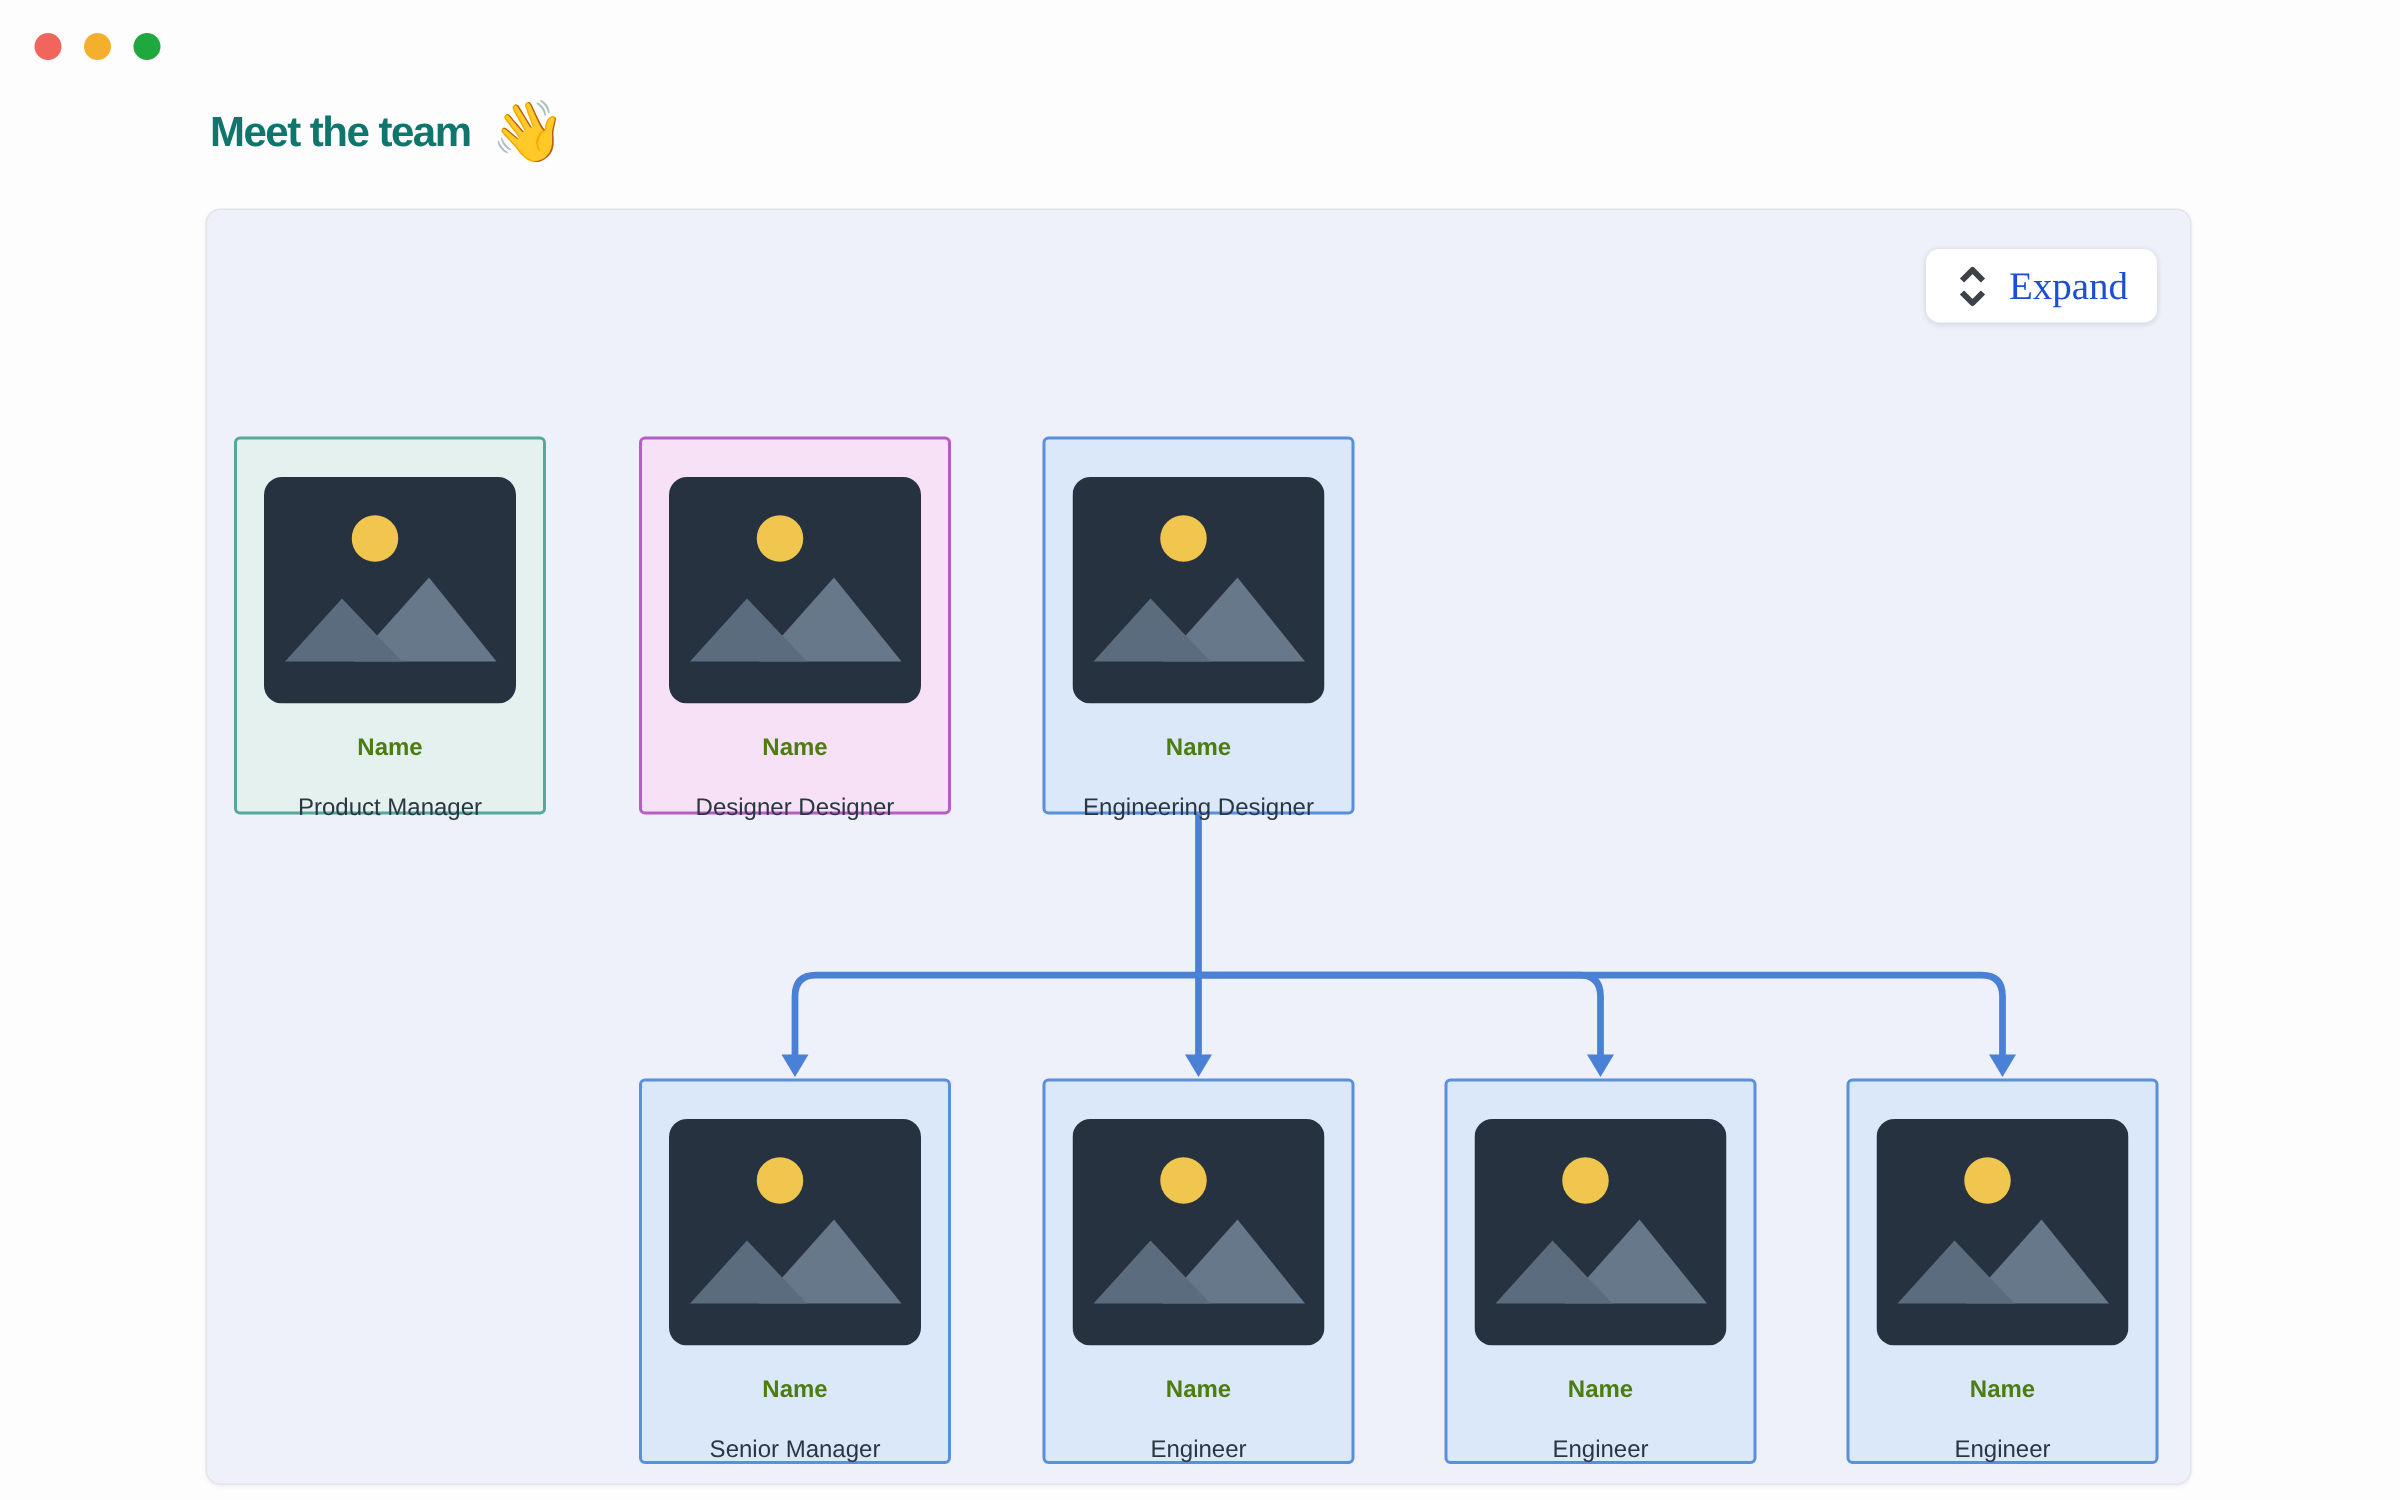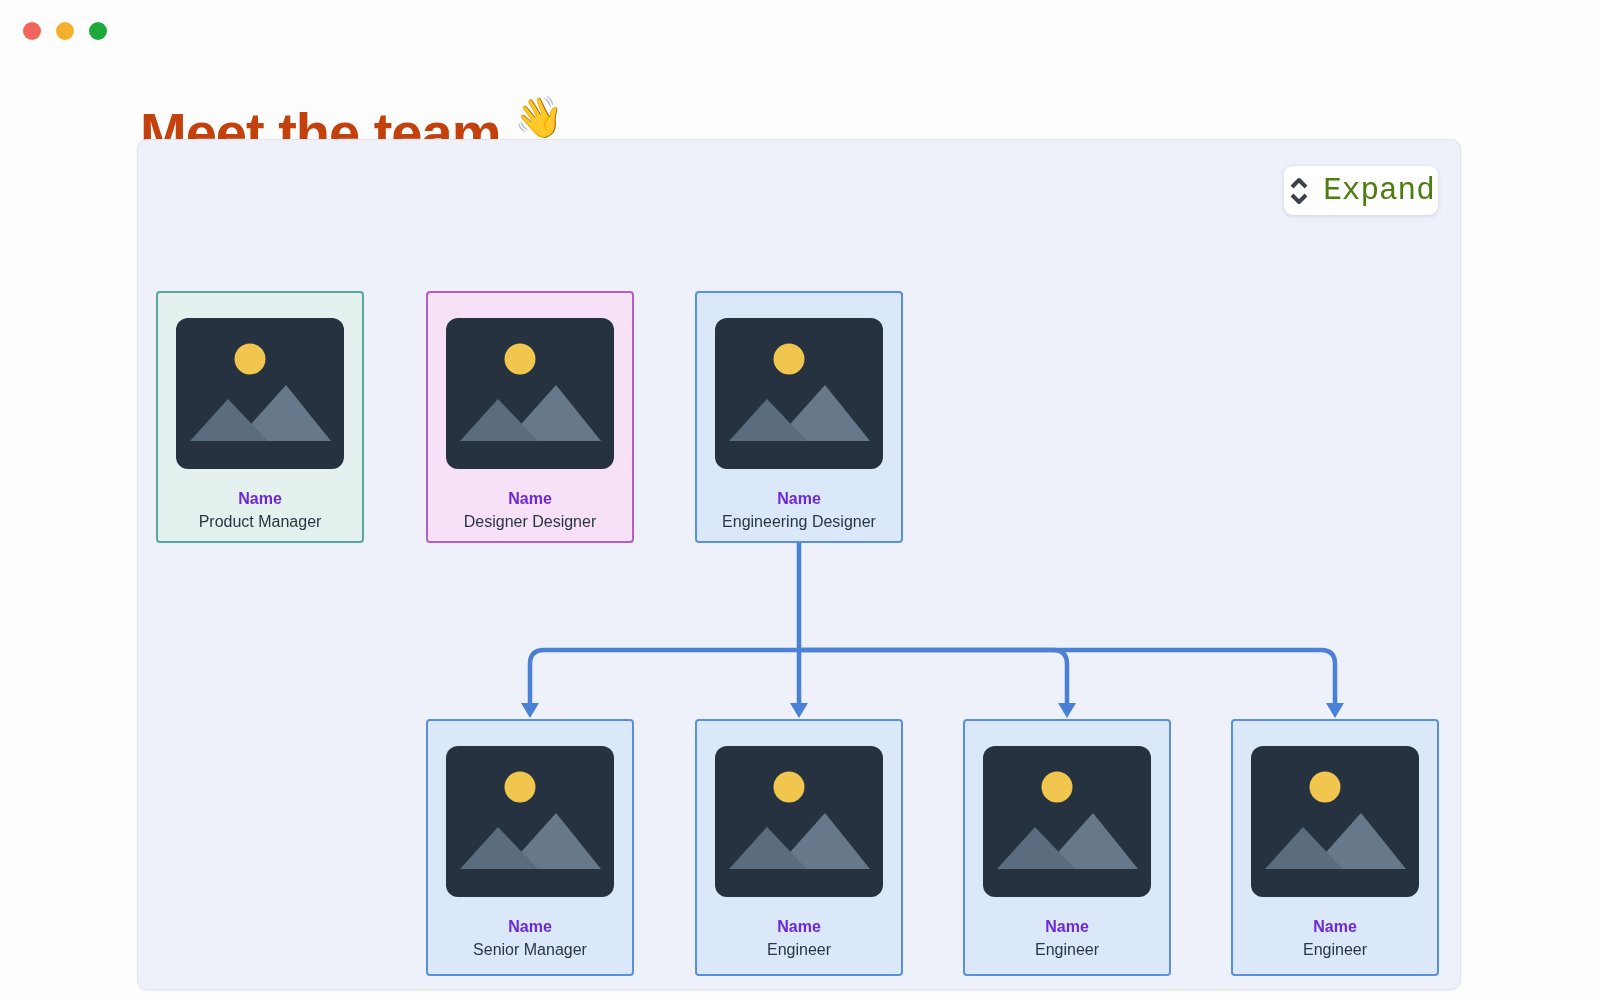--- a/index.html
+++ b/index.html
@@ -11,54 +11,54 @@
   }
   
   .traffic{position:absolute;top:22px;left:23px;display:flex;gap:15px;}
   .light{width:18px;height:18px;border-radius:50%;}
   .light.red{background:var(--traffic-red,#f2655c);}
   .light.yellow{background:var(--traffic-yellow,#f4b02c);}
   .light.green{background:var(--traffic-green,#1ea83d);}
 
   
   .title-row{position:absolute;left:140px;top:68px;display:flex;align-items:center;gap:14px;}
-  .page-title{font-size:56px;font-weight:700;color:#c2410c;letter-spacing:-1px;margin-top:32px;}
+  .page-title{font-size:28px;font-weight:700;color:#0f766e;letter-spacing:-1px;}
   .title-emoji{font-size:40px;line-height:1;}
 
   
   .panel{
     position:absolute;left:137px;top:139px;width:1324px;height:851px;
     background:var(--panel-bg,#eef1f9);
     border:1px solid #e3e4ea;border-radius:10px;
     box-shadow:0 1px 3px rgba(20,24,40,.05);
     box-sizing:border-box;
   }
   .expand-btn{
     position:absolute;left:1146px;top:26px;width:154px;height:49px;
     background:#ffffff;border:none;border-radius:9px;
     box-shadow:0 1px 4px rgba(20,24,40,.14);
     display:flex;align-items:center;justify-content:center;gap:12px;
     cursor:pointer;padding:0;
   }
-  .expand-btn .label{font-size:31px;color:#4d7c0f;font-family:Liberation Mono, monospace;}
+  .expand-btn .label{font-size:26px;color:#1d4ed8;font-family:Liberation Serif, serif;}
   .expand-btn svg{display:block;}
 
   .connectors{position:absolute;left:0;top:0;pointer-events:none;}
 
   
   .card{
     position:absolute;box-sizing:border-box;border:2px solid;border-radius:4px;
     display:flex;flex-direction:column;align-items:center;
   }
   .card.theme-teal{background:var(--teal-bg,#e4f1ee);border-color:var(--teal-border,#55a89b);}
   .card.theme-purple{background:var(--purple-bg,#f7e1f7);border-color:var(--purple-border,#b55ec6);}
   .card.theme-blue{background:var(--blue-bg,#dbe8fa);border-color:var(--blue-border,#5a8fdb);}
   .card .ph{margin-top:25px;width:168px;height:151px;flex:none;}
-  .member-name{margin-top:21px;font-size:16px;font-weight:700;color:#6d28d9;line-height:1.15;}
-  .member-role{margin-top:5px;font-size:16px;font-weight:400;color:#2a3642;line-height:1.15;}
+  .member-name{margin-top:21px;font-size:16px;font-weight:700;color:#4d7c0f;line-height:1.15;}
+  .member-role{margin-top:22px;font-size:16px;font-weight:400;color:#2a3642;line-height:1.15;}
 
   .row-top{top:151px;height:252px;}
   .row-bottom{top:579px;height:257px;}
   .w{width:208px;}
   .posA{left:18px;}  .posB{left:288px;} .posC{left:557px;}
   .pos1{left:288px;} .pos2{left:557px;} .pos3{left:825px;} .pos4{left:1093px;}
 </style>
 </head>
 <body>
 

